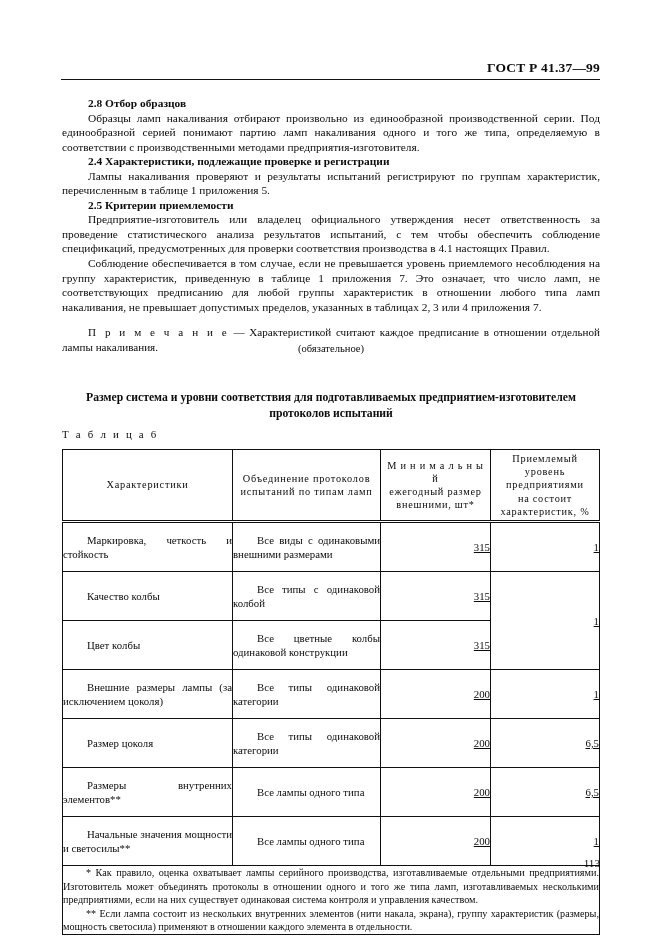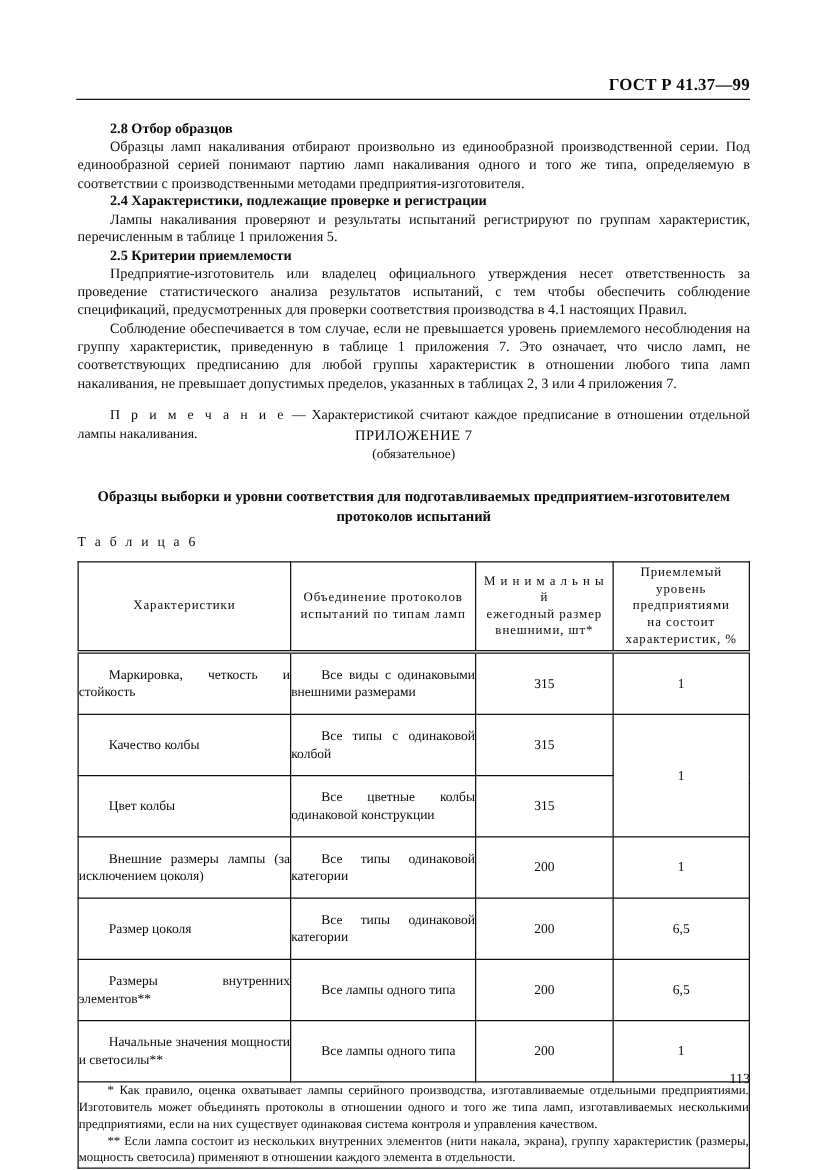--- a/index.html
+++ b/index.html
@@ -157,23 +157,24 @@
   td.c-group {
     height: 48px;
     padding: 3px 7px 3px 7px;
     text-align: justify;
     text-align-last: left;
     text-indent: 24px;
     line-height: 14px;
     font-size: 10.8px;
   }
   td.c-size, td.c-level {
-    text-align: center;
+    text-align: right;
     font-size: 10.8px;
     line-height: 14px;
+    text-decoration: underline;
   }
 
   td.footnotes {
     border-top: 1px solid #101010;
     padding: 7px 8px 9px 8px;
     font-size: 10.2px;
     line-height: 13.6px;
     text-align: justify;
   }
   td.footnotes p {
@@ -206,26 +207,25 @@
     <p class="body">Лампы накаливания проверяют и результаты испытаний регистрируют по группам характеристик, перечисленным в таблице 1 приложения 5.</p>
 
     <h4 class="clause">2.5 Критерии приемлемости</h4>
     <p class="body">Предприятие-изготовитель или владелец официального утверждения несет ответственность за проведение статистического анализа результатов испытаний, с тем чтобы обеспечить соблюдение спецификаций, предусмотренных для проверки соответствия производства в 4.1 настоящих Правил.</p>
     <p class="body">Соблюдение обеспечивается в том случае, если не превышается уровень приемлемого несоблюдения на группу характеристик, приведенную в таблице 1 приложения 7. Это означает, что число ламп, не соответствующих предписанию для любой группы характеристик в отношении любого типа ламп накаливания, не превышает допустимых пределов, указанных в таблицах 2, 3 или 4 приложения 7.</p>
 
     <p class="note"><span class="spaced">П р и м е ч а н и е</span><span> — </span><span>Характеристикой считают каждое предписание в отношении отдельной лампы накаливания.</span></p>
   </div>
 
   <div class="appendix-block">
-    <div class="appendix-name">ПРИЛОЖЕНИЕ 7</div>
     <div class="appendix-kind">(обязательное)</div>
   </div>
 
   <div class="appendix-title">
-    <div>Образцы выборки и уровни соответствия для подготавливаемых предприятием-изготовителем</div>
+    <div>Размер система и уровни соответствия для подготавливаемых предприятием-изготовителем</div>
     <div>протоколов испытаний</div>
   </div>
 
   <div class="table-label">Т а б л и ц а   6</div>
 
   <table class="gost">
     <colgroup>
       <col style="width:170px">
       <col style="width:148px">
       <col style="width:110px">

